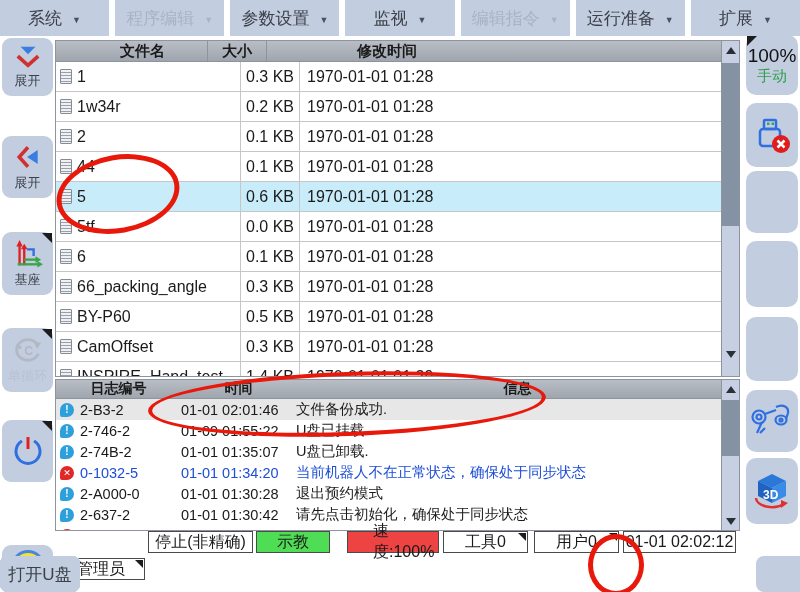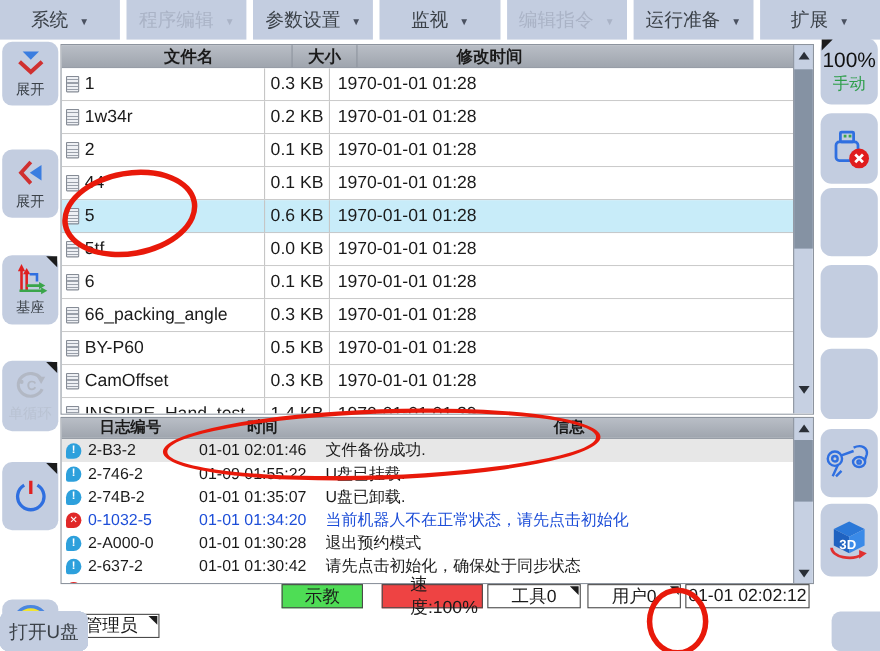--- a/index.html
+++ b/index.html
@@ -24,21 +24,21 @@
     border-left:10px solid transparent; border-top:10px solid #1c1c1c; }
   .corner-left::before{ content:""; position:absolute; top:1px; left:1px; width:0; height:0;
     border-right:10px solid transparent; border-top:10px solid #1c1c1c; }
 
   
   .file-panel{ position:absolute; left:55px; top:40px; width:685px; height:337px;
     border:1px solid #8d949e; background:#fff; overflow:hidden; }
   .ft-header{ display:flex; height:21px; background:linear-gradient(#b9bec6,#9fa5ae);
     font-weight:bold; font-size:15px; border-bottom:1px solid #8d949e; }
   .ft-header .hc{ display:flex; align-items:center; justify-content:center; border-right:1px solid #8d949e; }
-  .hc-name{ width:210px;padding-left:22px; } .hc-size{ width:59px; }
+  .hc-name{ width:152px;padding-left:22px; } .hc-size{ width:59px; }
   .hc-time{ flex:1; justify-content:flex-start !important; padding-left:90px; border-right:none !important; }
   .ft-body{ position:absolute; left:0; top:21px; right:18px; bottom:0; overflow:hidden; }
   .f-row{ display:flex; height:30px; border-bottom:1px solid #c6c6c6; background:#fff; font-size:16px; }
   .f-row.selected{ background:#c8ecf9; }
   .fc{ display:flex; align-items:center; border-right:1px solid #c6c6c6; overflow:hidden; white-space:nowrap; }
   .fc-name{ width:185px; padding-left:4px; gap:5px; }
   .fc-size{ width:59px; padding-left:5px; }
   .fc-time{ flex:1; padding-left:7px; border-right:none; }
   .doc-icon{ flex:none; width:12px; height:15px; border:1px solid #858b95; background:
     repeating-linear-gradient(#eef0f4 0 2px, #9aa0aa 2px 3px); border-radius:1px; }
@@ -353,21 +353,21 @@
           <div class="lc-time">01-01 01:35:07</div>
           <div class="lc-msg">U盘已卸载.</div>
         </div>
 
         <div class="l-row lv-error">
           <div class="lc-id">
             <span class="lvl-icon"></span>
             <span>0-1032-5</span>
           </div>
           <div class="lc-time">01-01 01:34:20</div>
-          <div class="lc-msg">当前机器人不在正常状态，请先点击初始化</div>
+          <div class="lc-msg">当前机器人不在正常状态，确保处于同步状态</div>
         </div>
 
         <div class="l-row lv-info">
           <div class="lc-id">
             <span class="lvl-icon"></span>
             <span>2-A000-0</span>
           </div>
           <div class="lc-time">01-01 01:30:28</div>
           <div class="lc-msg">退出预约模式</div>
         </div>
@@ -392,20 +392,21 @@
       </div>
     <div class="vscroll">
       <div class="sb-arrow sb-up"></div>
       <div class="sb-thumb" style="top:20px;height:56px;"></div>
       <div class="sb-arrow sb-down"></div>
     </div>
   </section>
 
   <footer class="statusbar">
     <div class="seg seg-role corner">管理员</div>
+    <div class="seg seg-run">停止(非精确)</div>
     <div class="seg seg-mode">示教</div>
     <div class="seg seg-speed">速度:100%</div>
     <div class="seg seg-tool corner">工具0</div>
     <div class="seg seg-user corner">用户0</div>
     <div class="seg seg-time">01-01 02:02:12</div>
   </footer>
 
   <div class="indicator-box">
     <div class="indicator-dot"></div>
   </div>

